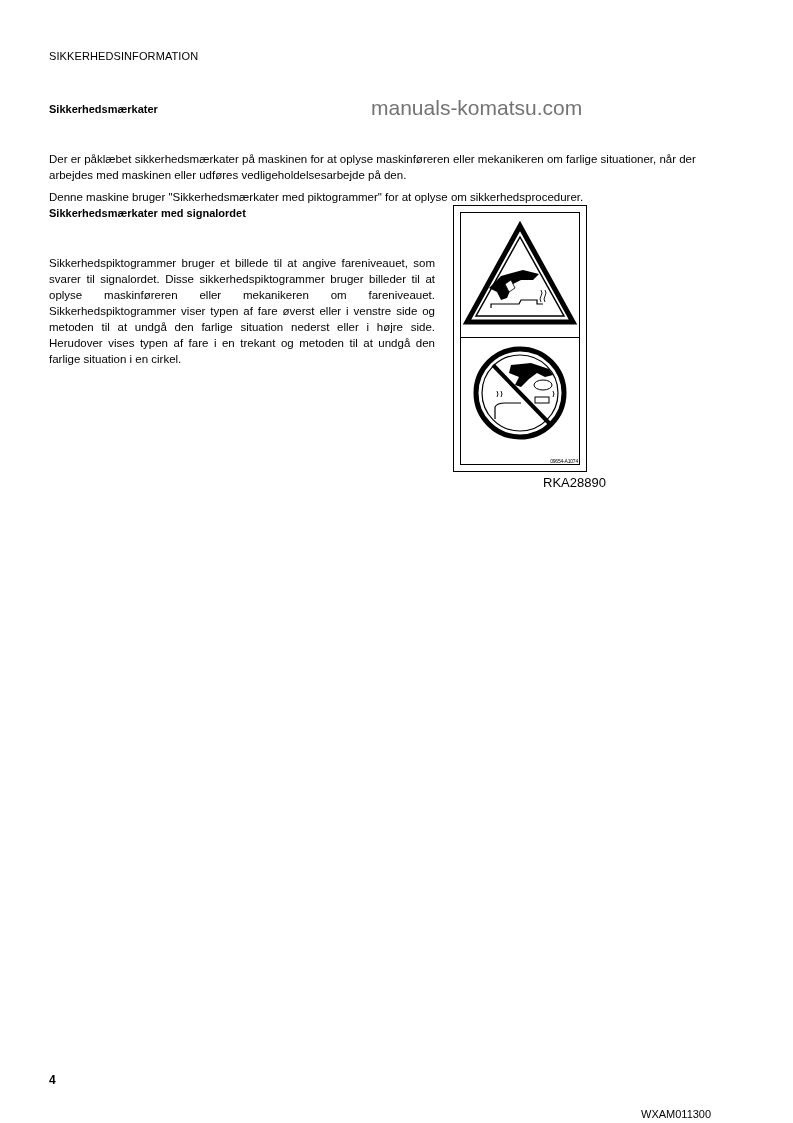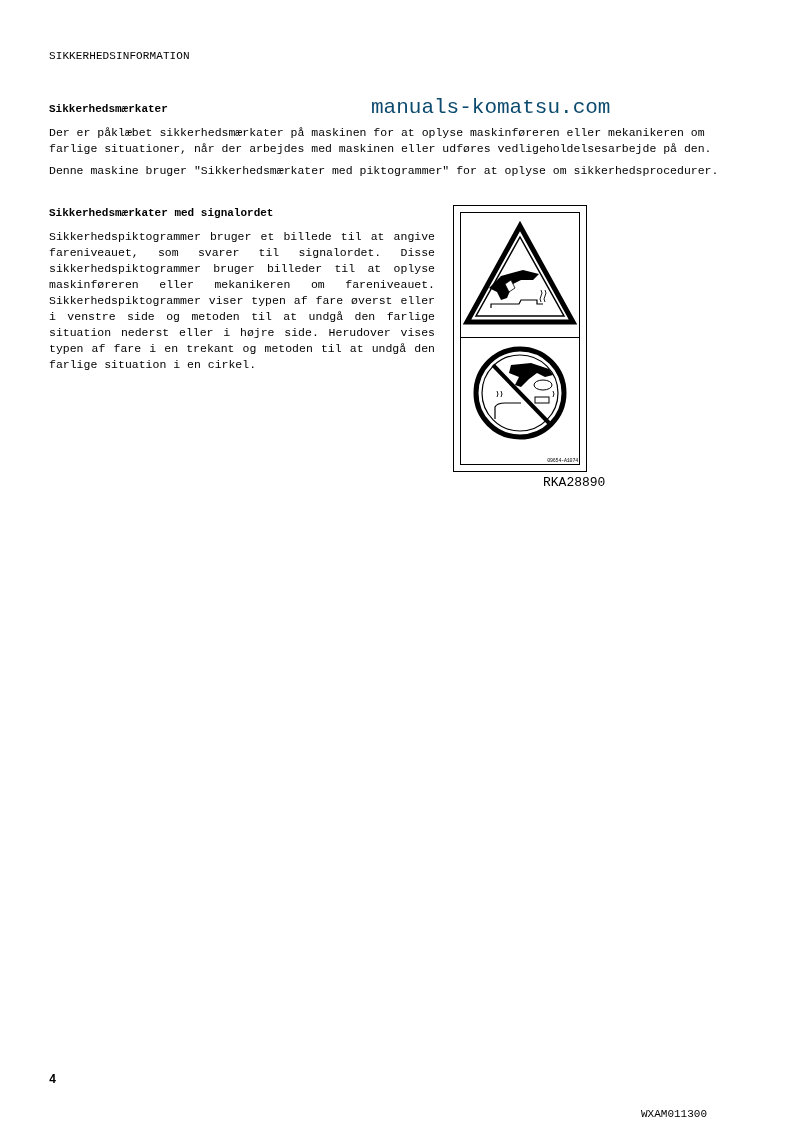--- a/index.html
+++ b/index.html
@@ -1,22 +1,22 @@
 <!DOCTYPE html>
 <html><head>
 <meta charset="utf-8">
 <style>
   html, body { margin: 0; padding: 0; background: #ffffff; }
   body { width: 793px; height: 1123px; position: relative; overflow: hidden;
          font-family: "Liberation Sans", sans-serif; color: #000; }
-  .abs { position: absolute; font-family: Liberation Mono, monospace; }
+  .abs { position: absolute; }
   .section-header { left: 49px; top: 50px; font-size: 11px; letter-spacing: 0.1px; }
-  .watermark { left: 371px; top: 96px; font-size: 21px; color: #0c4a6e; }
+  .watermark { left: 371px; top: 96px; font-size: 21px; color: #737373; }
   .h { font-weight: bold; font-size: 11px; }
-  .p { font-size: 11.5px; line-height: 16px; }
+  .p { font-size: 11.5px; line-height: 16px; margin-top: 26px; }
   .h1 { left: 49px; top: 103px; }
   .p1 { left: 49px; top: 125px; width: 670px; }
   .p2 { left: 49px; top: 163px; width: 670px; }
   .h2 { left: 49px; top: 207px; }
   .p3 { left: 49px; top: 229px; width: 386px; text-align: justify; text-align-last: left; }
   .figure { left: 453px; top: 205px; width: 134px; height: 267px; border: 1.5px solid #000; box-sizing: border-box; }
   .figure-inner { position: absolute; left: 6px; top: 6px; right: 6px; bottom: 6px; border: 1.5px solid #000; }
   .figure-divider { position: absolute; left: 0; right: 0; top: 124px; border-top: 1.5px solid #000; }
   .fig-label { left: 543px; top: 475px; font-size: 13px; }
   .fig-code { position: absolute; right: 1px; bottom: 0; font-size: 5px; letter-spacing: -0.2px; }

